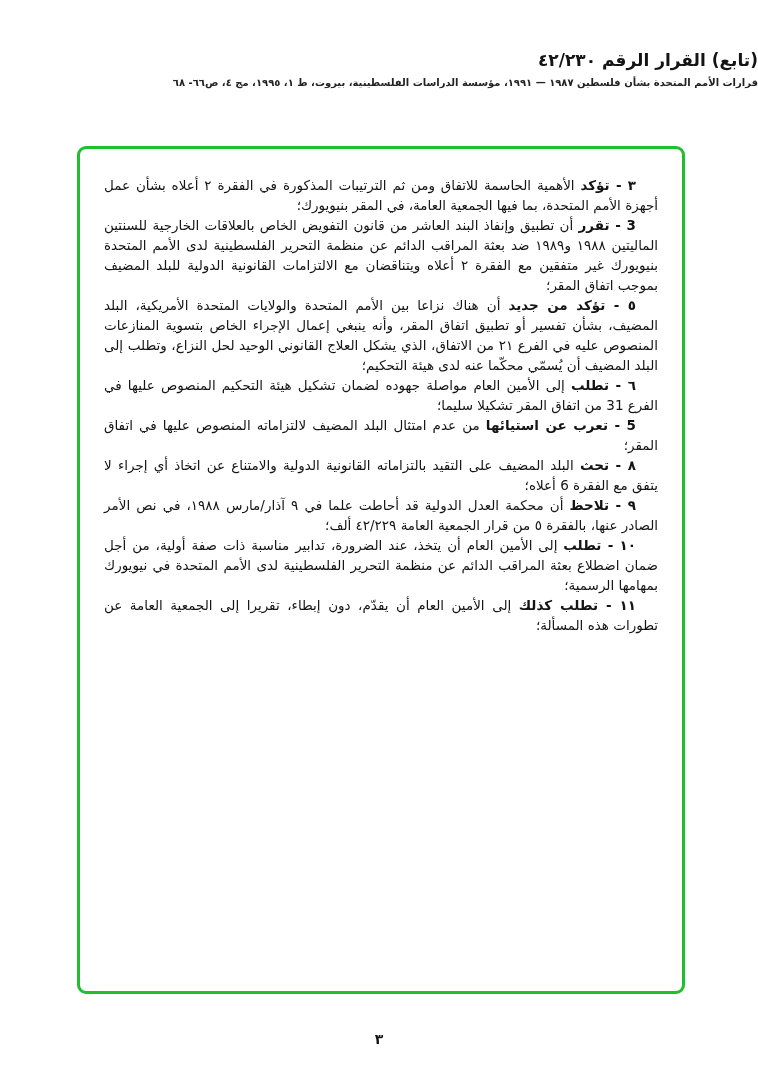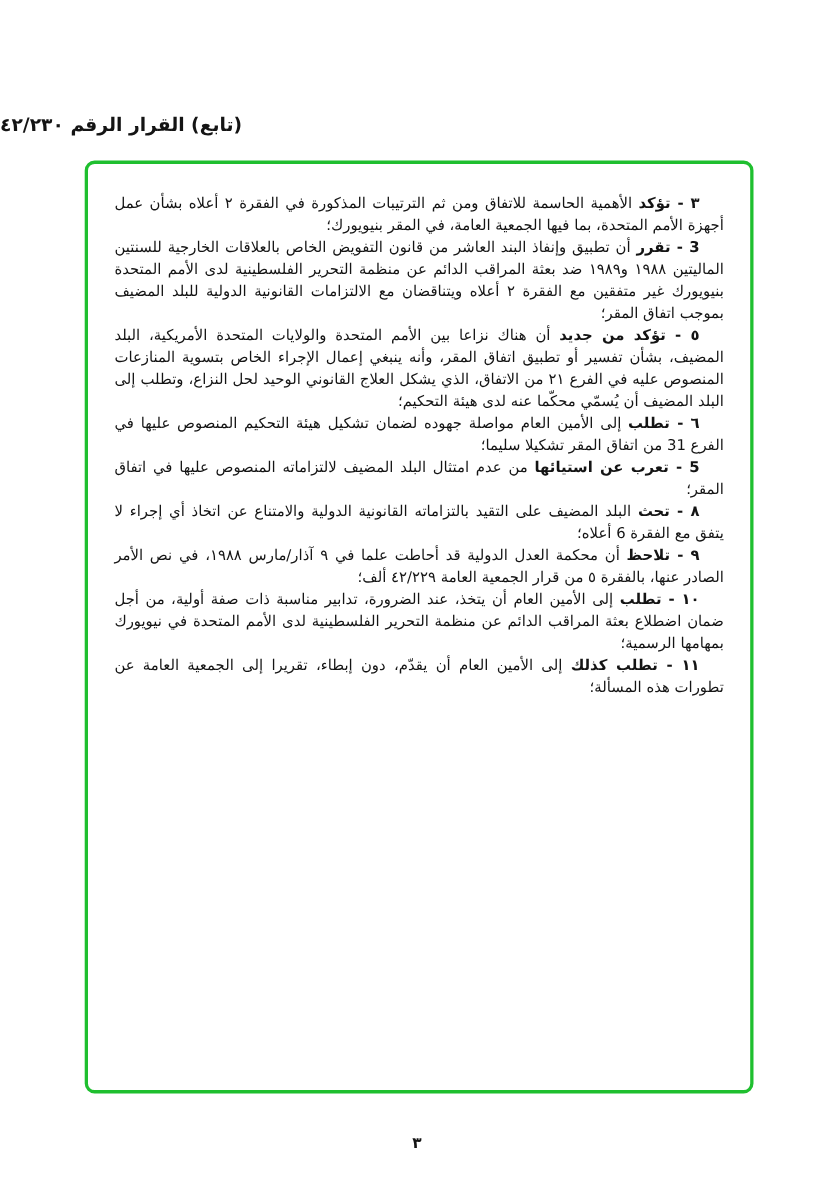--- a/index.html
+++ b/index.html
@@ -10,22 +10,22 @@
   html,body{background:#ffffff;}
   body{
     width:758px;height:1078px;
     position:relative;
     font-family:"DejaVu Sans", sans-serif;
     color:var(--ink);
     direction:rtl;
     overflow:hidden;
   }
   .doc-header{
-    padding-top:104px;
-    text-align:left;
+    padding-top:50px;
+    text-align:right;
   }
   .doc-title{
     font-size:17px;
     font-weight:bold;
     letter-spacing:0.2px;
   }
   .doc-source{
     margin-top:7px;
     font-size:10px;
     font-weight:bold;
@@ -65,20 +65,21 @@
     font-weight:bold;
   }
 </style>
 </head>
 <body>
 
 <div class="page">
 
   <header class="doc-header">
     <div class="doc-title">(تابع) القرار الرقم ٤٢/٢٣٠</div>
+    <div class="doc-source">قرارات الأمم المتحدة بشأن فلسطين ١٩٨٧ — ١٩٩١، مؤسسة الدراسات الفلسطينية، بيروت، ط ١، ١٩٩٥، مج ٤، ص٦٦- ٦٨</div>
   </header>
 
   <main class="content-box">
 
     <p class="para">
       <b class="lead">٣ - تؤكد</b>
       <span>الأهمية الحاسمة للاتفاق ومن ثم الترتيبات المذكورة في الفقرة ٢ أعلاه بشأن عمل أجهزة الأمم المتحدة، بما فيها الجمعية العامة، في المقر بنيويورك؛</span>
     </p>
 
     <p class="para">

